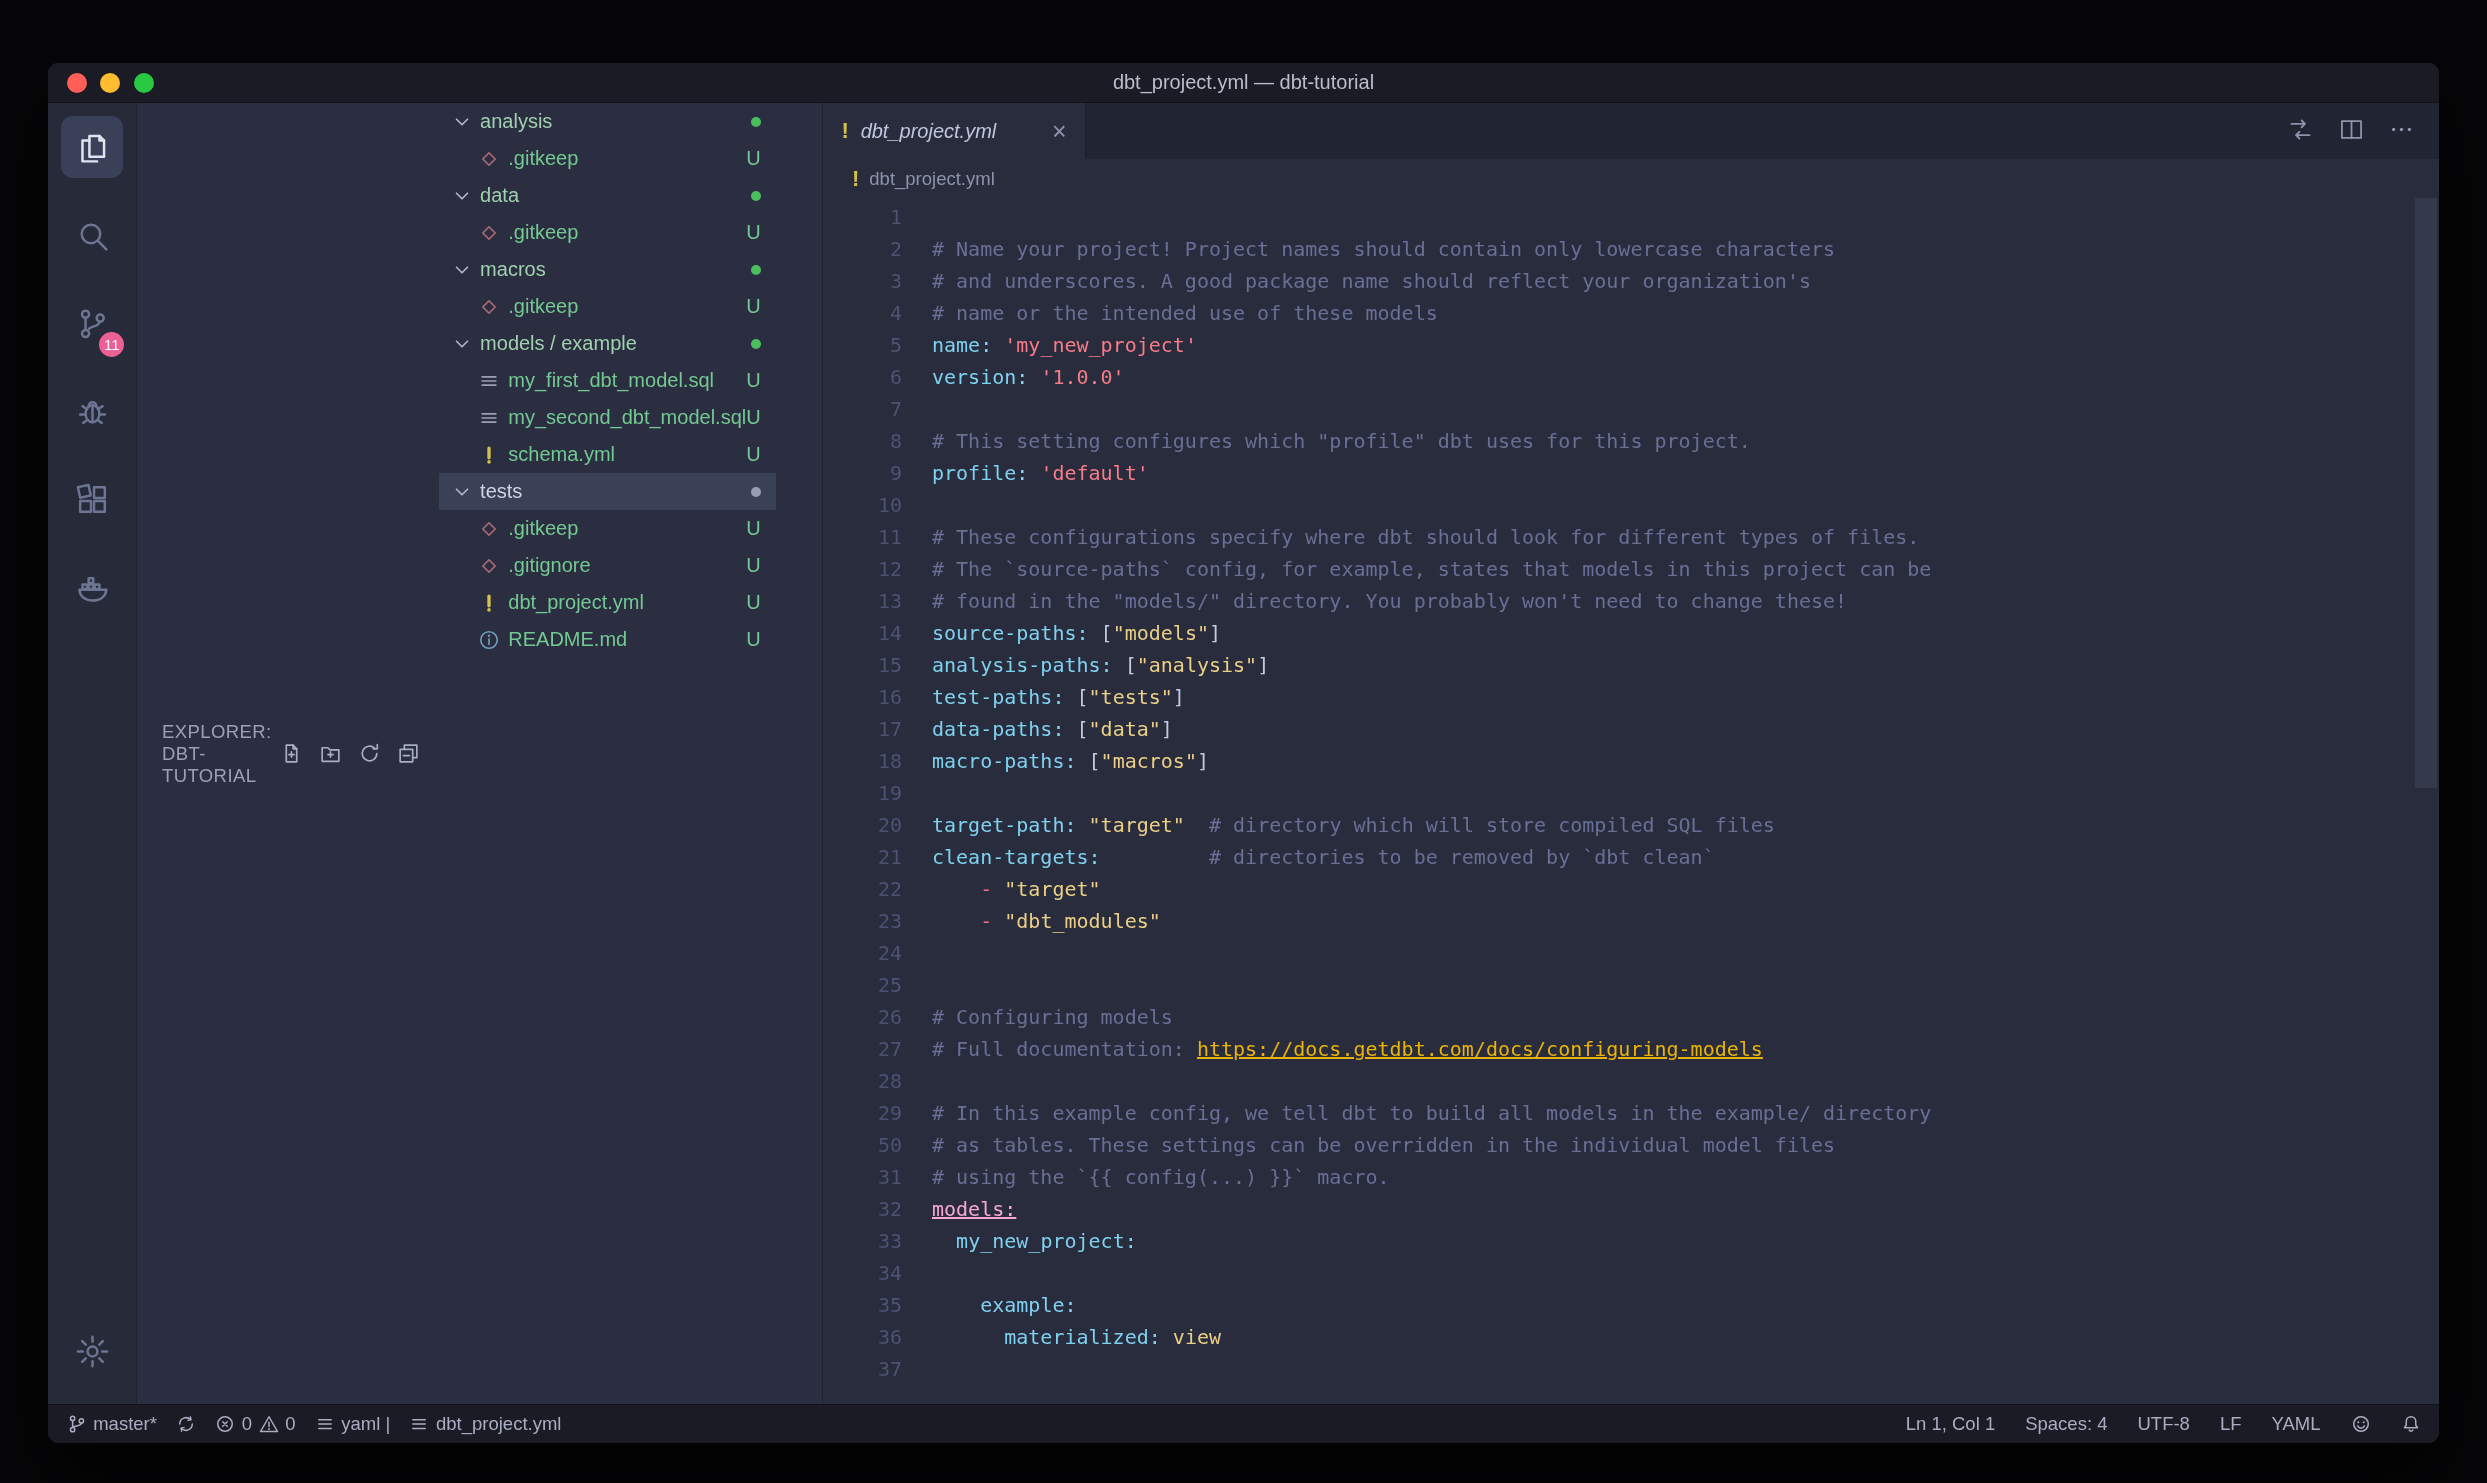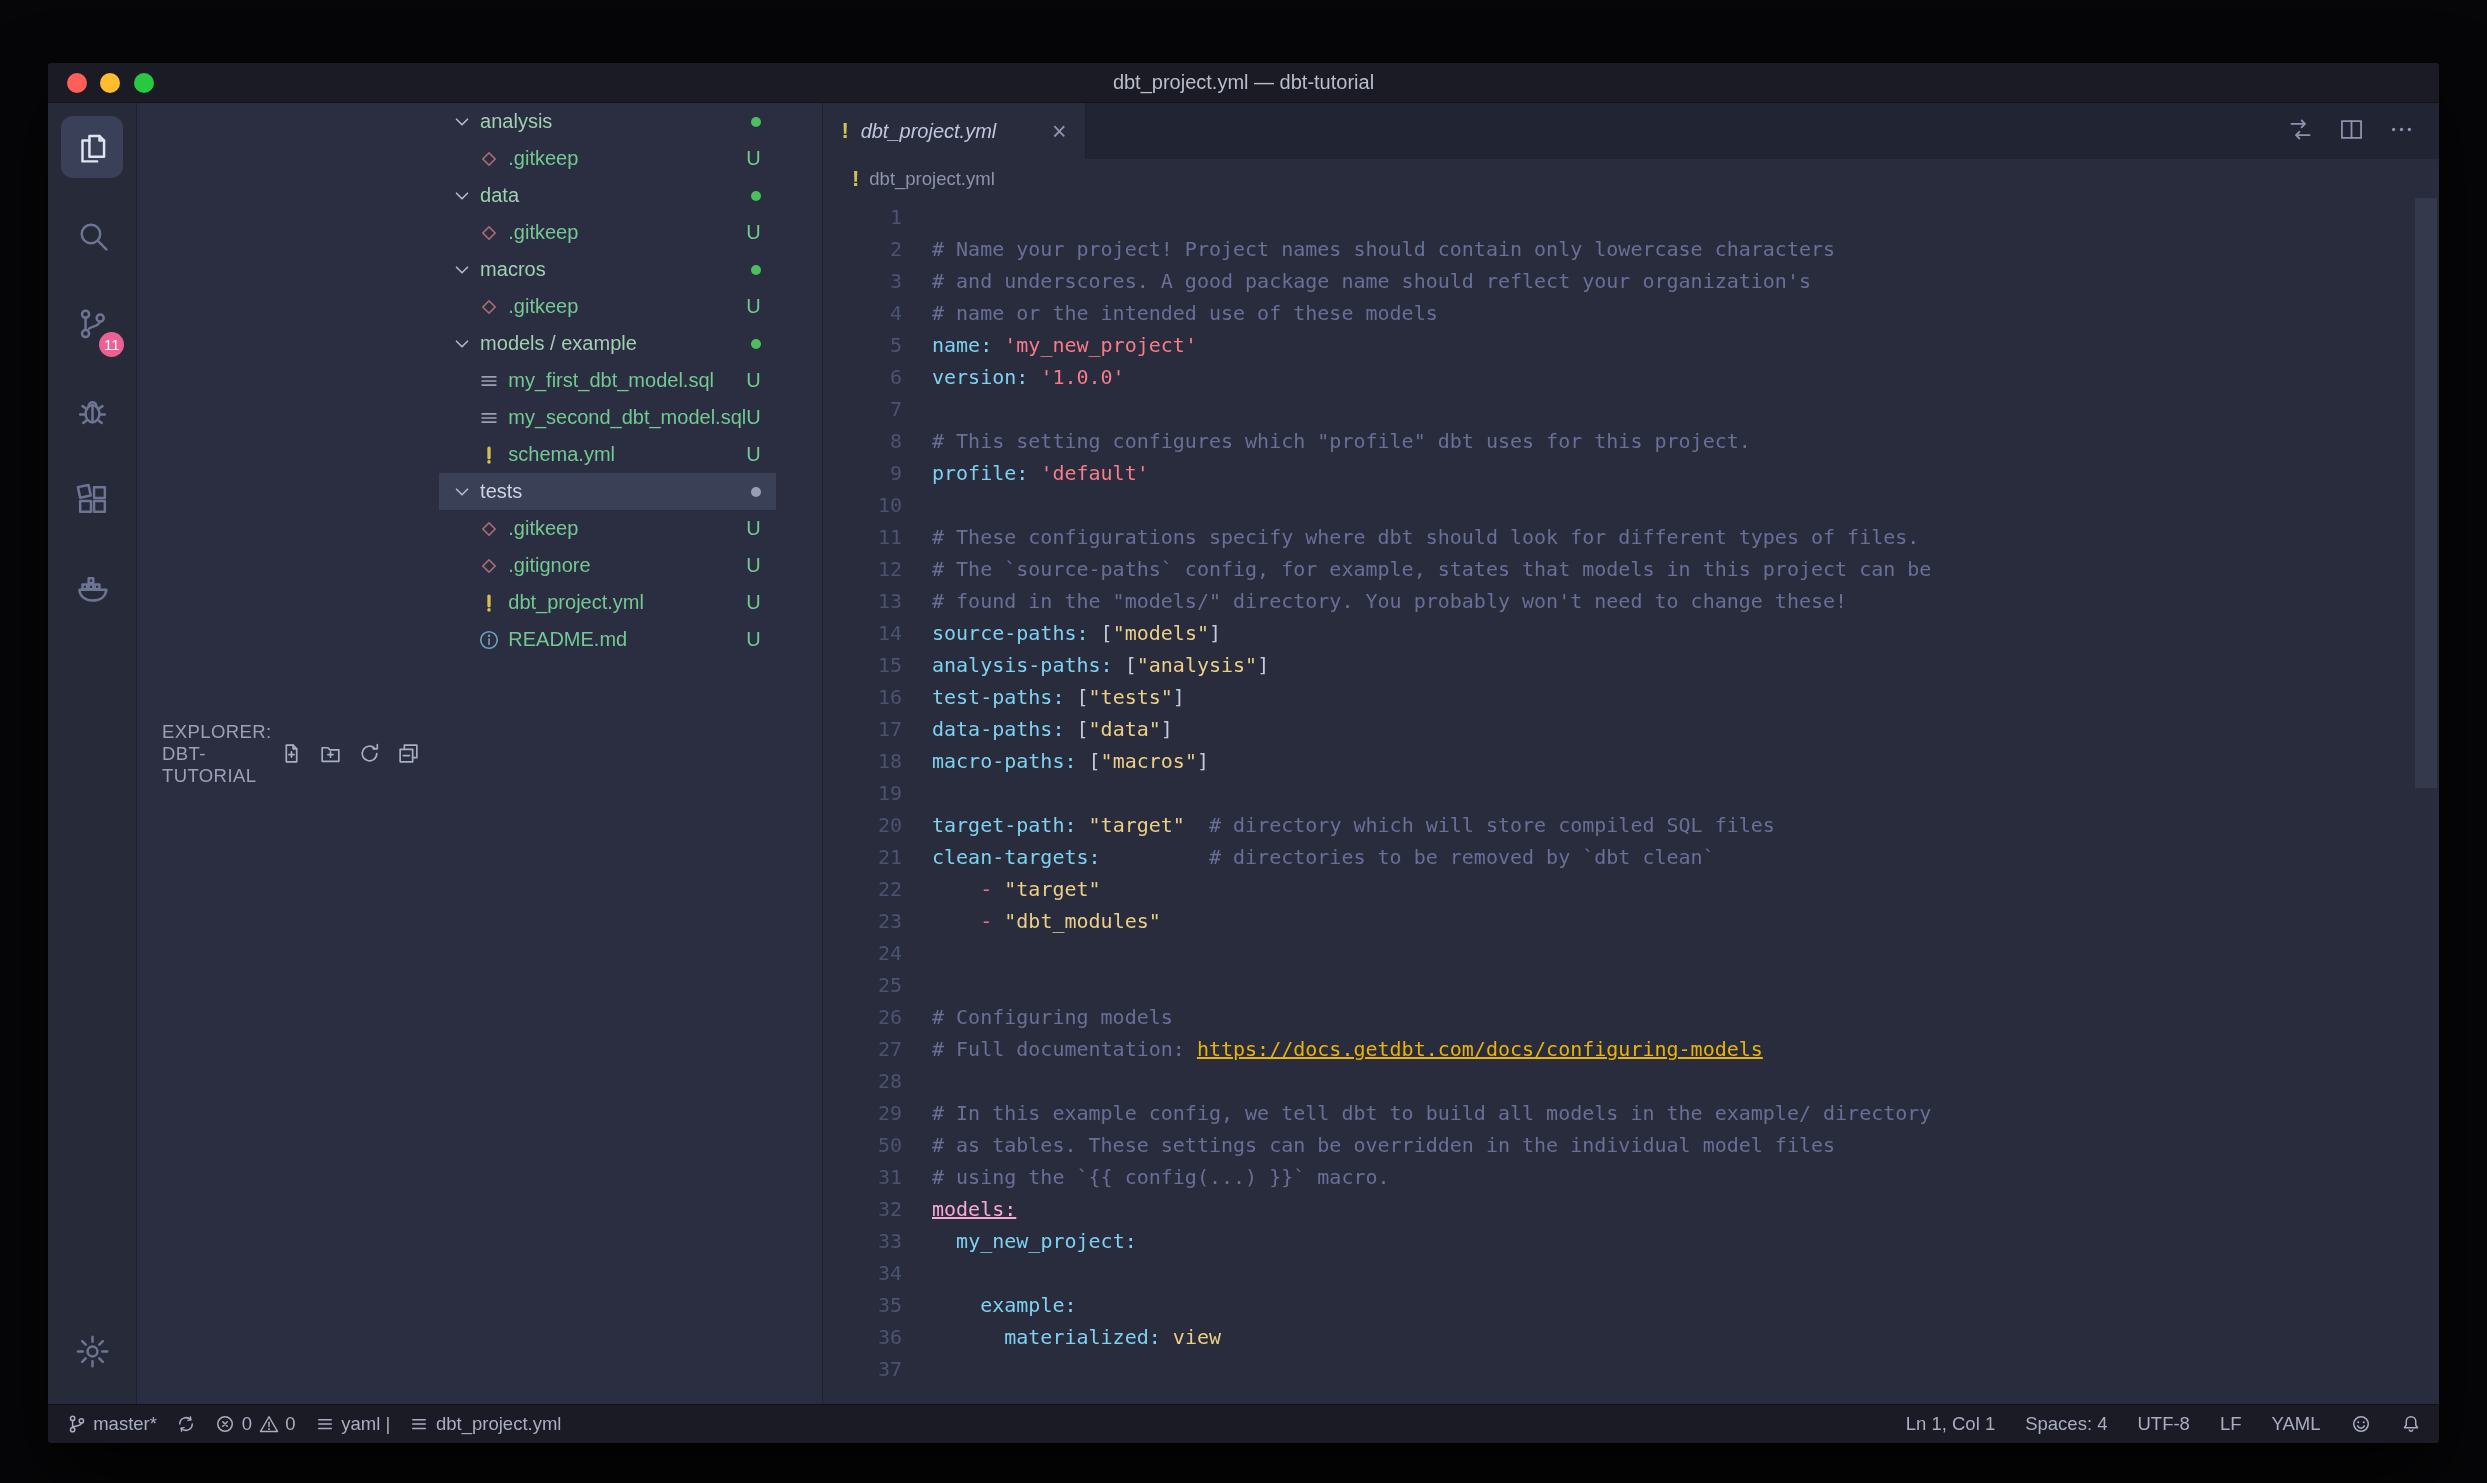--- a/index.html
+++ b/index.html
@@ -1,20 +1,20 @@
 <!DOCTYPE html>
 <html style="font-size:13.5px"><head>
 <meta charset="utf-8">
 <style>
   * { margin:0; padding:0; box-sizing:border-box; }
   html,body { width:2487px; height:1484px; background:#060608; overflow:hidden; }
   body { font-family:"Liberation Sans", sans-serif; }
 
   .window { position:absolute; left:48px; top:63px; width:2391px; height:1380px;
-    background:#282c3d; border-radius:4px; overflow:hidden; display:flex; flex-direction:column;
+    background:#282c3d; border-radius:11px; overflow:hidden; display:flex; flex-direction:column;
     box-shadow:0 34px 76px rgba(0,0,0,.7); }
 
   
   .titlebar { flex:0 0 40px; background:#1a1b24; display:flex; align-items:center; position:relative; border-bottom:0.8px solid #111218; }
   .traffic { display:flex; gap:13.5px; margin-left:18.5px; z-index:2; }
   .tl { width:20px; height:20px; border-radius:50%; display:inline-block; }
   .tl.red{background:#ff5f57}.tl.yellow{background:#febc2e}.tl.green{background:#28c840}
   .title-text { position:absolute; left:0; right:0; text-align:center; color:#b9bdcc; font-size:20px; }
 
   .main { flex:1; display:flex; min-height:0; }

